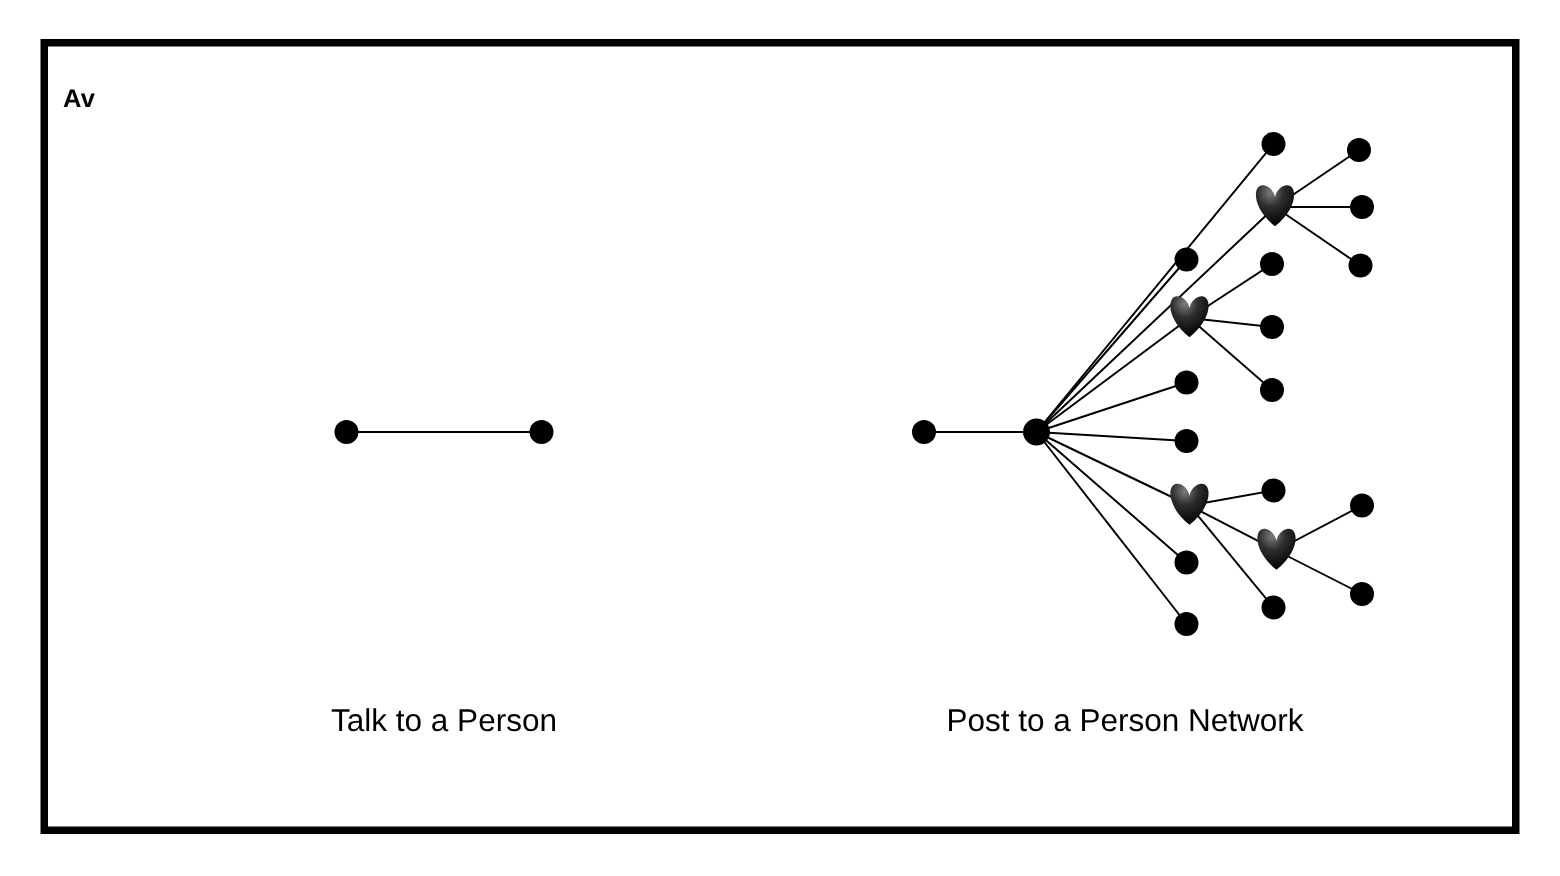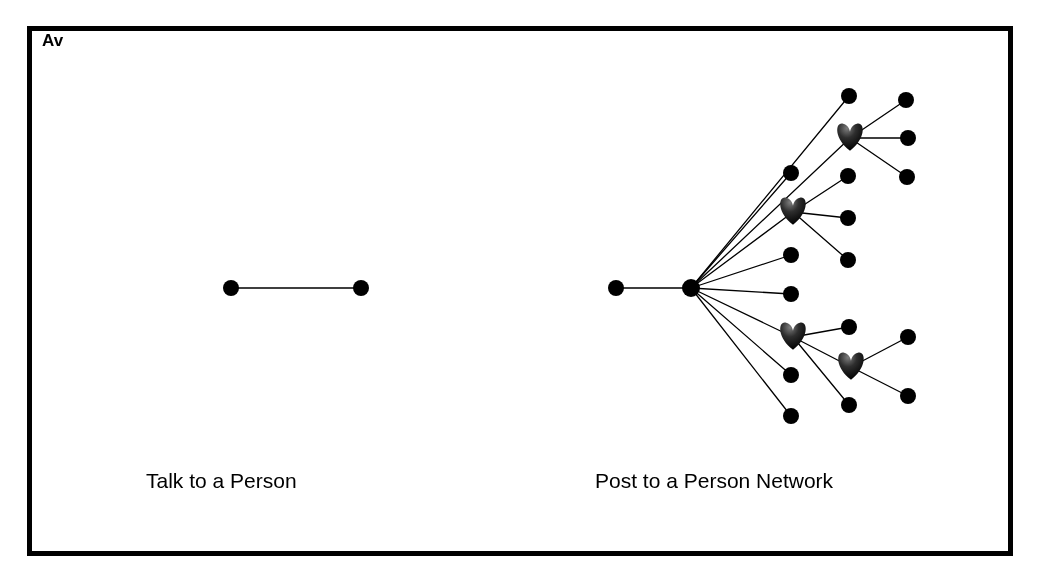--- a/index.html
+++ b/index.html
@@ -21,42 +21,42 @@
     top: 26px;
     width: 986px;
     height: 530px;
     background: #ffffff;
     border: 5px solid #000000;
     box-sizing: border-box;
   }
   #corner-label {
     position: absolute;
     left: 42px;
-    top: 32px;
+    top: 57px;
     font-size: 17px;
     font-weight: bold;
     color: #000000;
     letter-spacing: 0.2px;
     line-height: 1;
     white-space: nowrap;
   }
   #diagram-svg {
     position: absolute;
     left: 0;
     top: 0;
     width: 1040px;
     height: 584px;
     pointer-events: none;
   }
   .caption {
     position: absolute;
     font-size: 21px;
     color: #000000;
     white-space: nowrap;
-    text-align: left;
+    text-align: center;
     line-height: 1;
   }
   #caption-left  { left: 146px; top: 470px; width: 300px; }
   #caption-right { left: 595px; top: 470px; width: 310px; }
 </style>
 </head>
 <body>
 
 <div id="stage">
 

